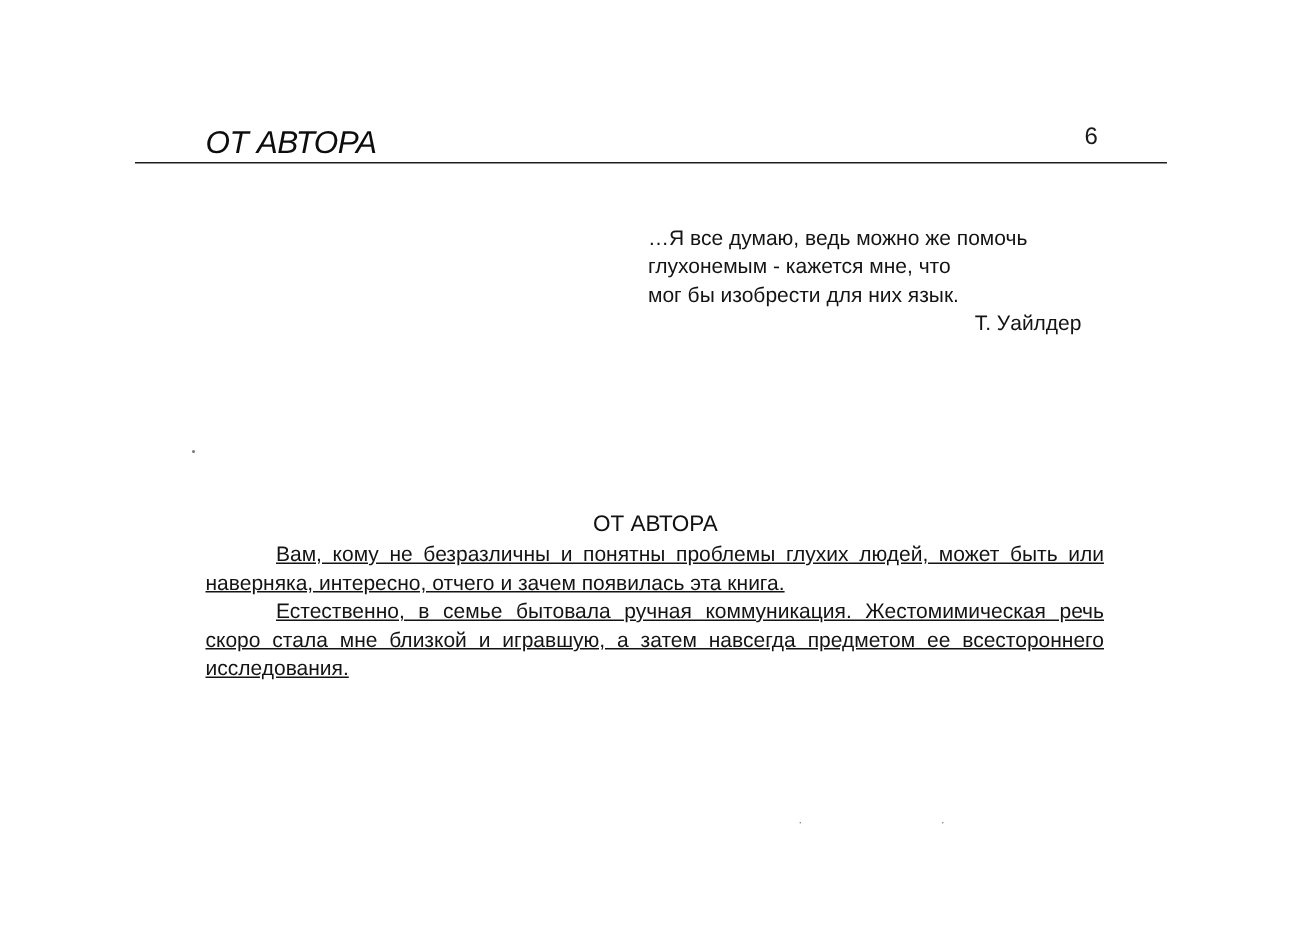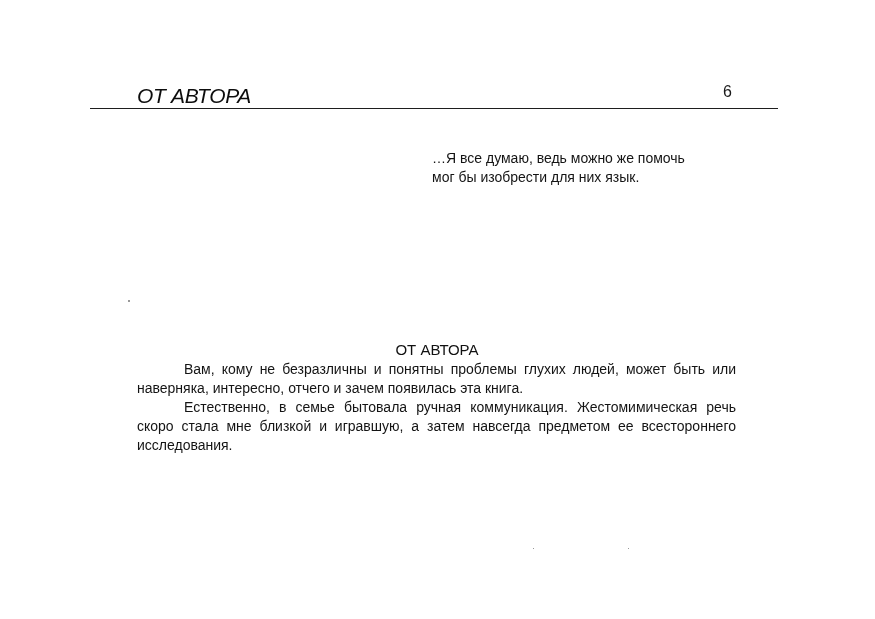--- a/index.html
+++ b/index.html
@@ -79,41 +79,44 @@
       top: 360px;
       width: 599px;
       font-size: 14px;
       line-height: 19px;
       color: #141414;
       text-align: justify;
     }
     .body-text p {
       margin: 0;
       text-indent: 47px;
+      text-decoration: underline;
     }
     .speck {
       position: absolute;
       width: 2px;
       height: 2px;
       background: #777;
       border-radius: 1px;
     }
   </style>
 </head>
 <body>
 
 <div class="page">
 
   <div class="running-head">ОТ АВТОРА</div>
   <div class="page-number">6</div>
   <div class="head-rule"></div>
 
   <div class="epigraph">
     <span class="line">…Я все думаю, ведь можно же помочь</span>
+    <span class="line">глухонемым - кажется мне, что</span>
     <span class="line">мог бы изобрести для них язык.</span>
+    <span class="author">Т. Уайлдер</span>
   </div>
 
   <div class="section-title">ОТ АВТОРА</div>
 
   <div class="body-text">
     <p>Вам, кому не безразличны и понятны проблемы глухих людей, может быть или наверняка, интересно, отчего и зачем появилась эта книга.</p>
     <p>Естественно, в семье бытовала ручная коммуникация. Жестомимическая речь скоро стала мне близкой и игравшую, а затем навсегда предметом ее всестороннего исследования.</p>
   </div>
 
   <div class="speck" style="left:128px; top:300px;"></div>

